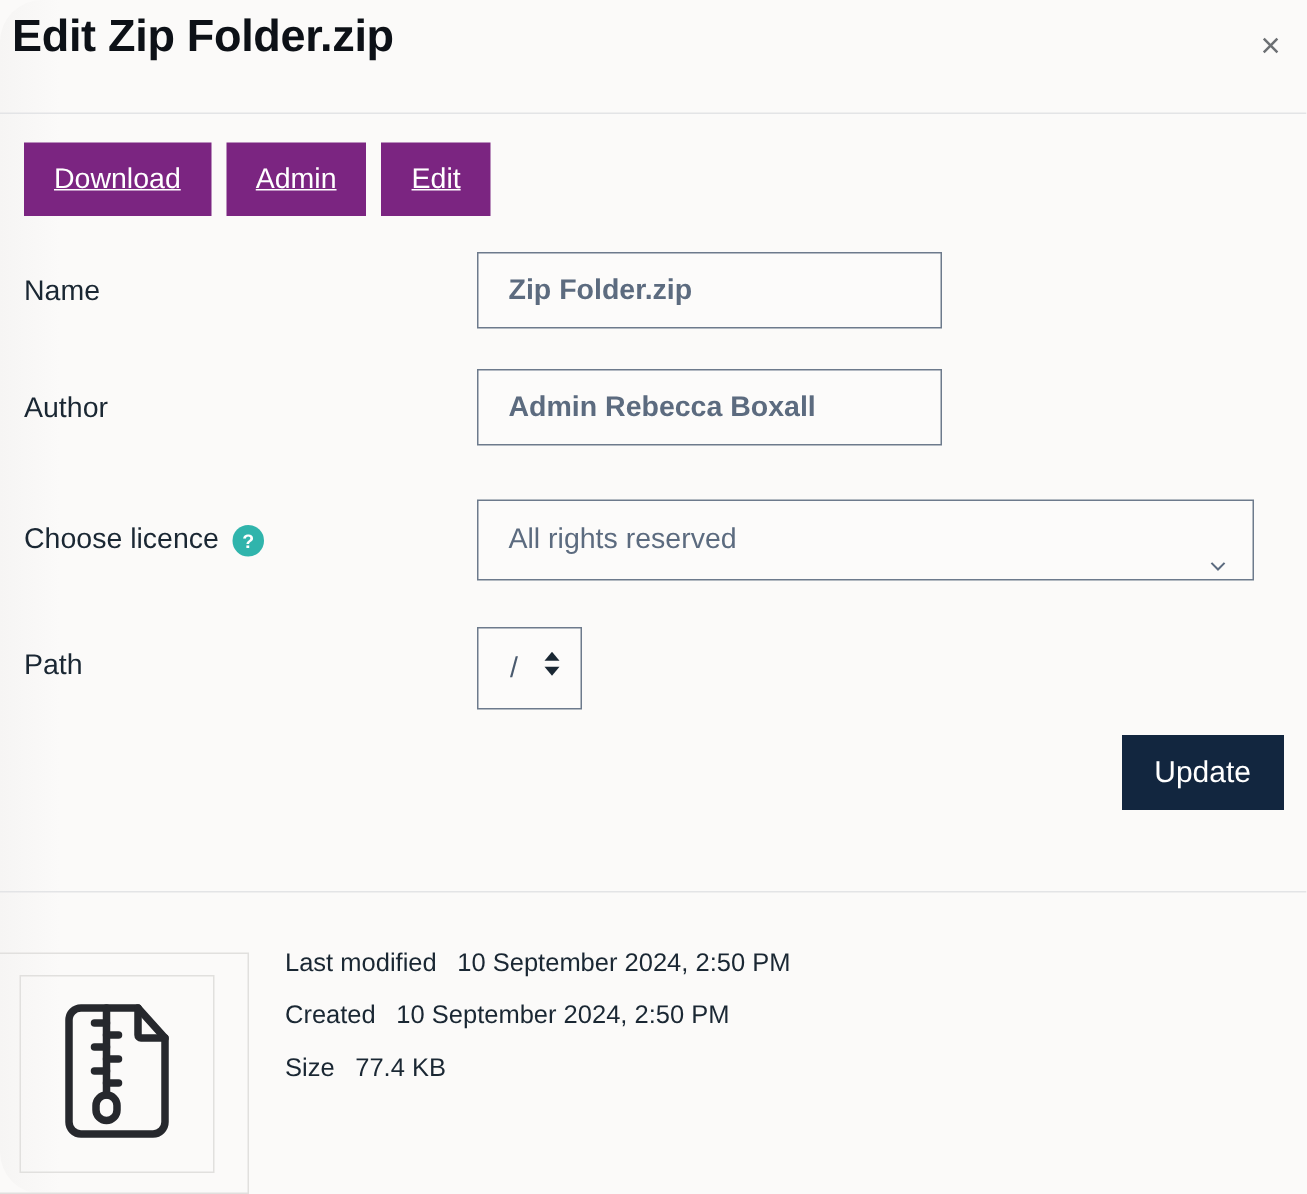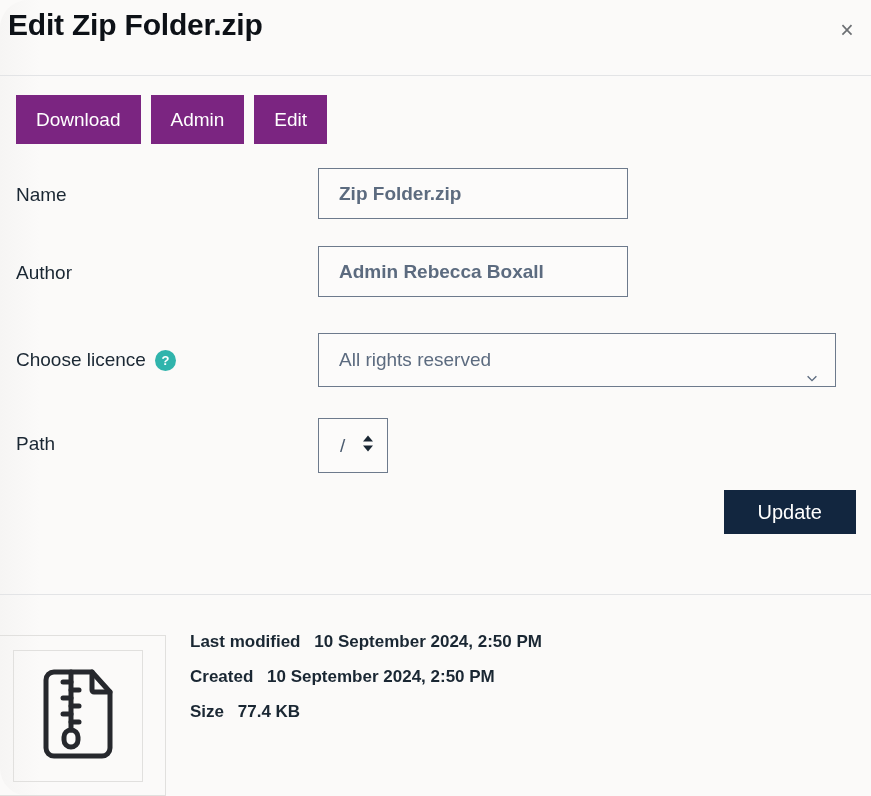--- a/index.html
+++ b/index.html
@@ -87,20 +87,21 @@
   }
   .btn-purple {
     background: #7b2581;
   }
   .btn-dark {
     background: #12263f;
   }
   .action-bar .btn {
     height: 49px;
     padding: 0 20px;
+    text-decoration: underline;
   }
 
   .form-rows {
     position: absolute;
     left: 0;
     top: 92px;
     width: 871px;
   }
   .form-row {
     position: relative;
@@ -184,32 +185,31 @@
   }
 
   .footer-actions {
     position: absolute;
     right: 15px;
     top: 414px;
     display: flex;
     gap: 11px;
   }
   .footer-actions .btn {
-    height: 44px;
-    padding: 0 34px;
+    height: 50px;
+    padding: 0 22px;
     font-size: 20px;
   }
 
   
   .dialog-footer {
     position: relative;
     height: 201px;
     border-top: 1px solid #e3e4e6;
     box-sizing: border-box;
-    font-weight: bold;
   }
   .thumb-outer {
     position: absolute;
     left: -1px;
     top: 40px;
     width: 167px;
     height: 161px;
     border: 1px solid #e1e0de;
     box-sizing: border-box;
   }

